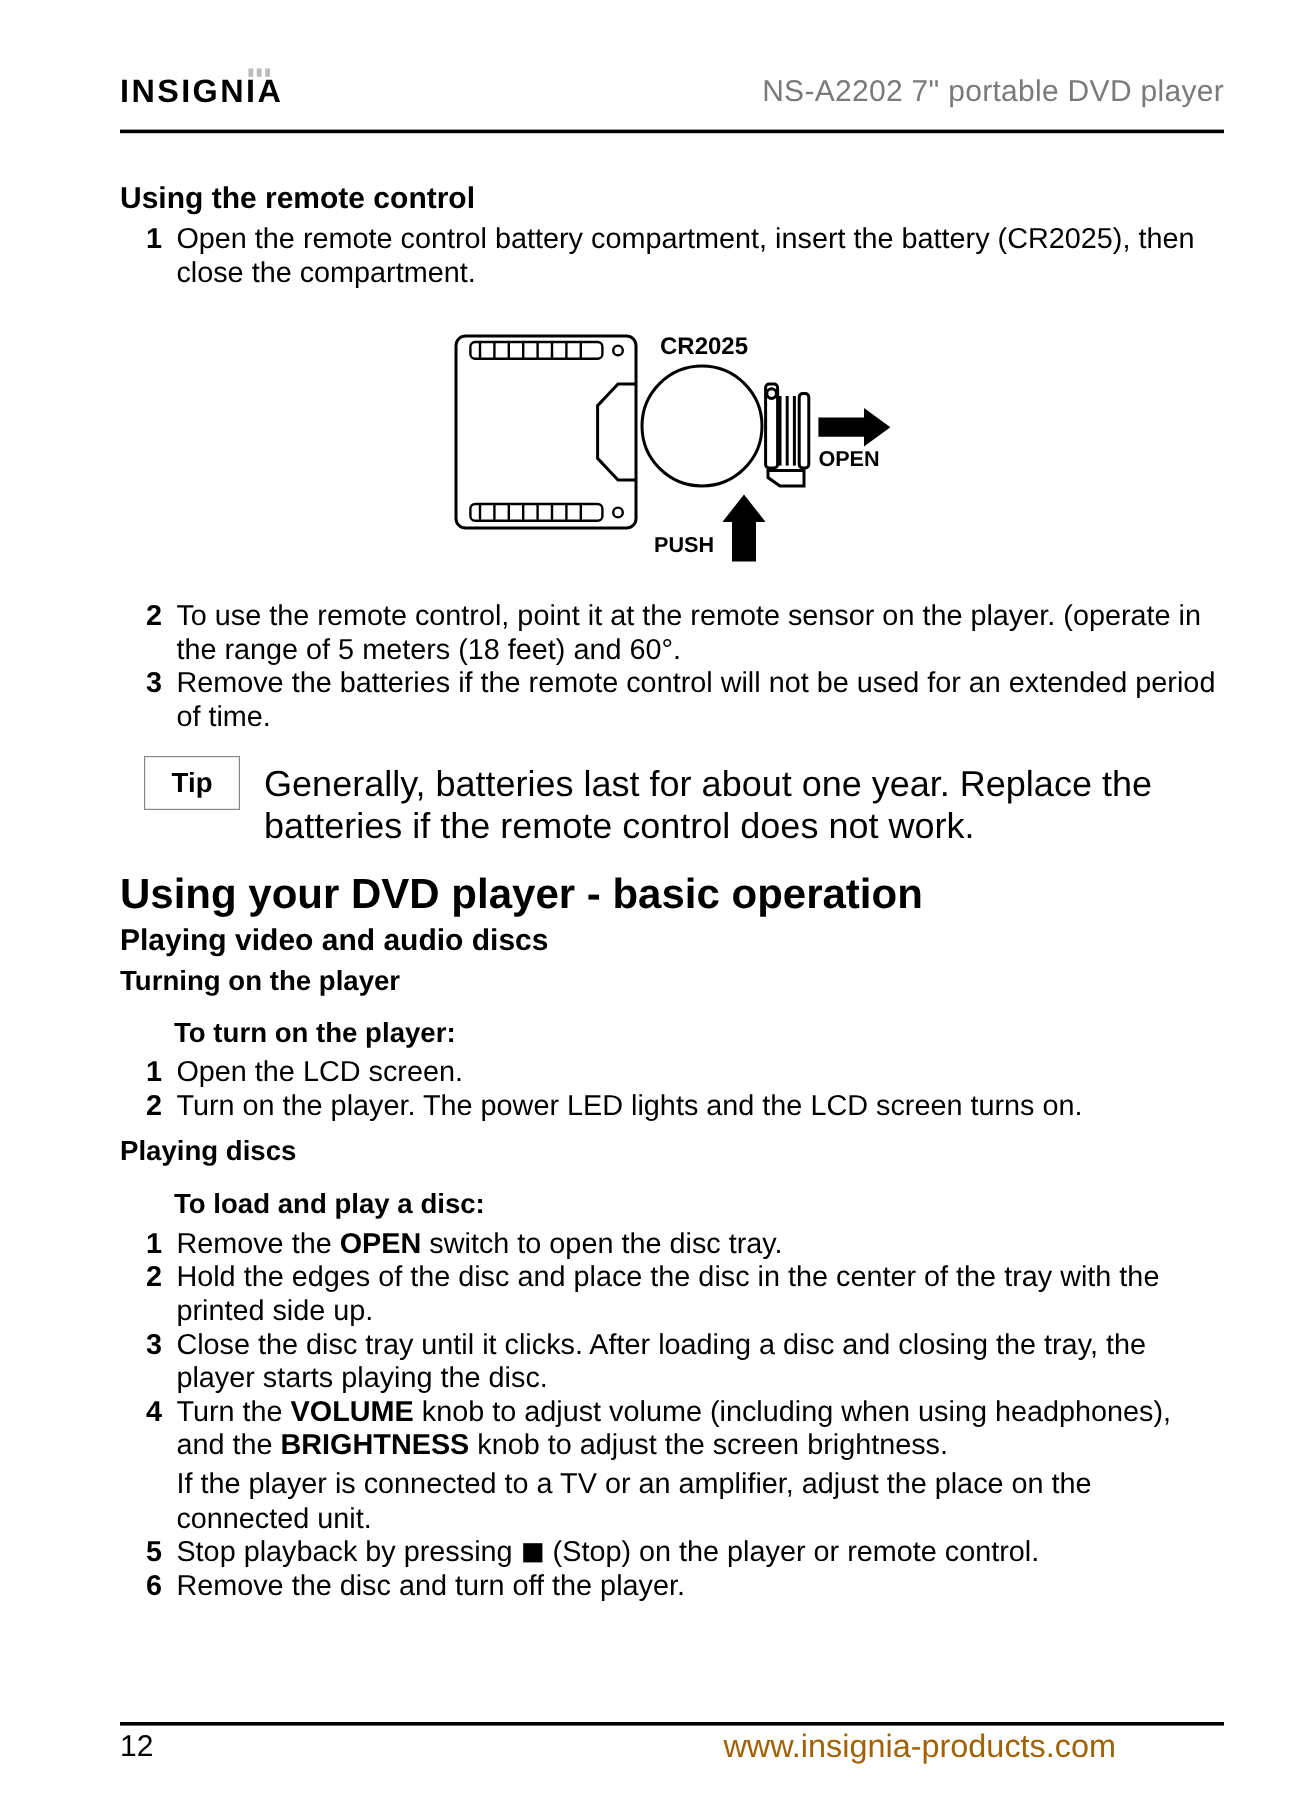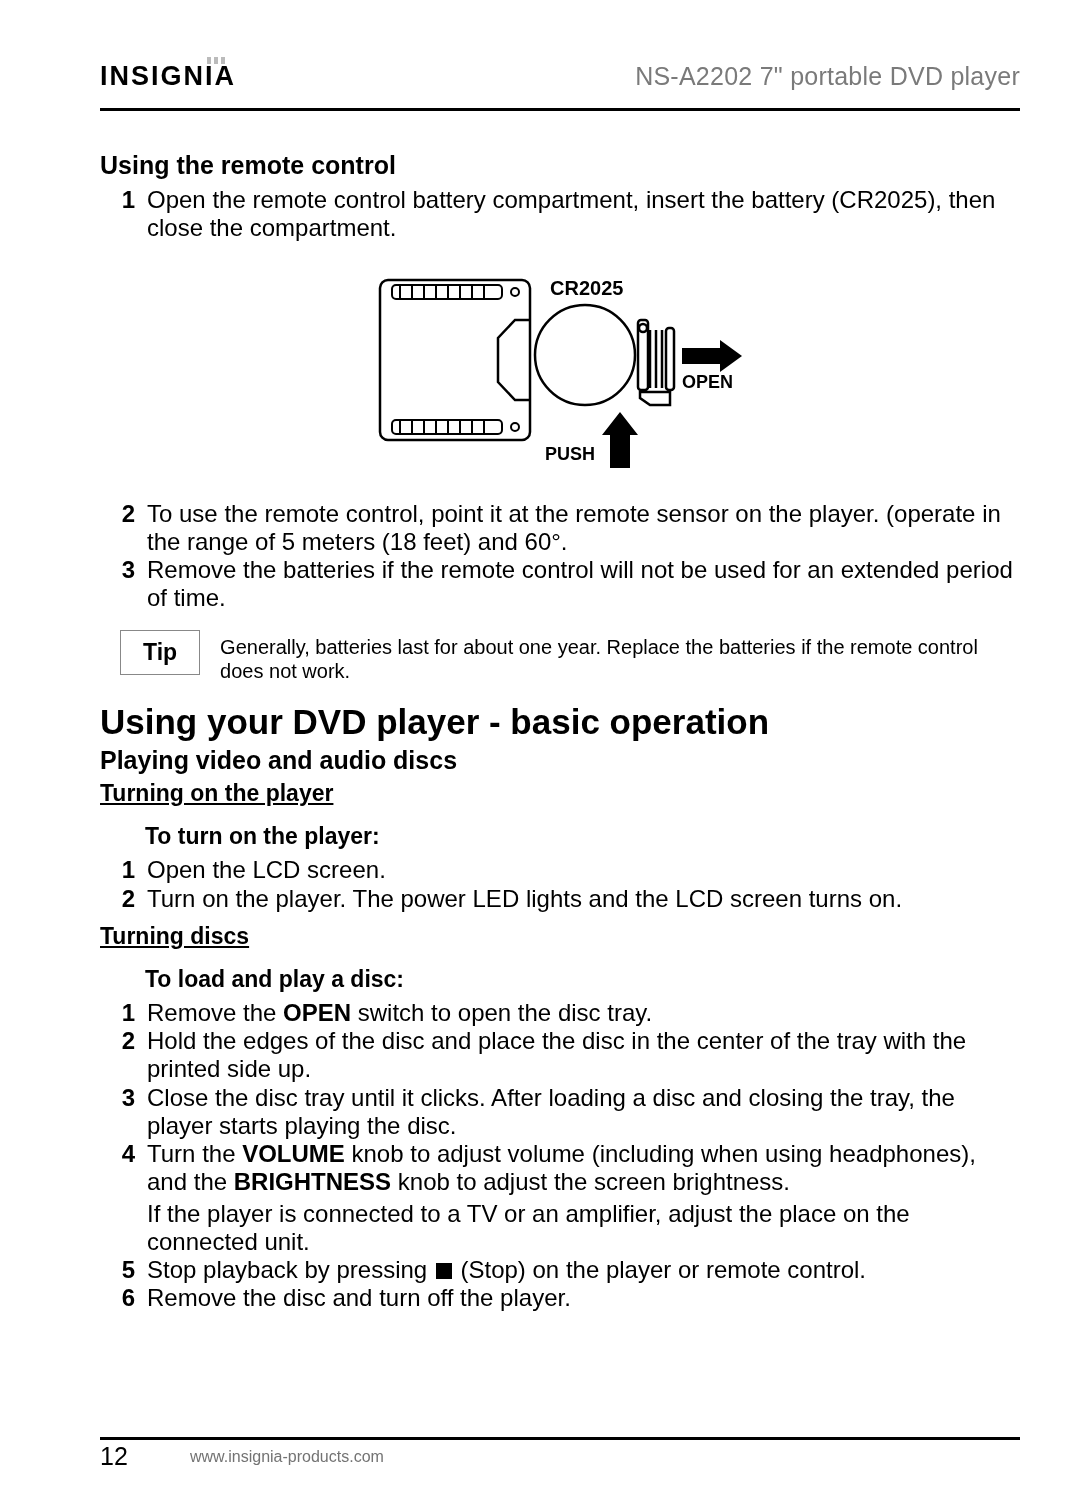--- a/index.html
+++ b/index.html
@@ -86,42 +86,41 @@
   }
   .tipbox .label {
     border: 1px solid #888;
     font-weight: bold;
     font-size: 23px;
     padding: 8px 22px;
     margin-right: 20px;
     margin-top: -6px;
   }
   .tipbox .text {
-    font-size: 20px;
+    font-size: 30px;
     line-height: 1.18;
     flex: 1;
   }
   h2.big-h {
     font-family: Arial, Helvetica, sans-serif;
     font-size: 35px;
     font-weight: bold;
     margin: 18px 0 2px 0;
   }
   h3.sub-h {
     font-family: Arial, Helvetica, sans-serif;
     font-size: 25px;
     font-weight: bold;
     margin: 4px 0 2px 0;
   }
   h4.min-h {
     font-family: Arial, Helvetica, sans-serif;
     font-size: 23px;
     font-weight: bold;
     margin: 4px 0 6px 0;
-    text-decoration: underline;
   }
   .ital-h {
     font-family: Arial, Helvetica, sans-serif;
     font-size: 23px;
     font-weight: bold;
     margin: 16px 0 6px 45px;
   }
   .boldw { font-weight: bold; }
   .stopicon {
     display: inline-block;
@@ -137,23 +136,23 @@
     display: flex;
     align-items: center;
     margin-top: 18px;
   }
   .footer .pnum {
     font-size: 25px;
     width: 90px;
   }
   .footer .url {
     flex: 1;
-    text-align: left;
-    color: #737373;
-    font-size: 16px;
+    text-align: right;
+    color: #a16207;
+    font-size: 27px;
     padding-right: 90px;
   }
 </style>
 </head>
 <body>
 
 <div class="page">
 
   <div class="header-row">
     <div class="brand">
@@ -263,21 +262,21 @@
       <li>
         <span class="num">1</span>
         <span class="body">Open the LCD screen.</span>
       </li>
       <li>
         <span class="num">2</span>
         <span class="body">Turn on the player. The power LED lights and the LCD screen turns on.</span>
       </li>
     </ol>
 
-    <h4 class="min-h" style="margin-top:10px">Turning discs</h4>
+    <h4 class="min-h" style="margin-top:10px">Playing discs</h4>
     <div class="ital-h">To load and play a disc:</div>
 
     <ol class="numlist indent-list">
       <li>
         <span class="num">1</span>
         <span class="body">
           <span>Remove the </span><span class="boldw">OPEN</span><span> switch to open the disc tray.</span>
         </span>
       </li>
       <li>

